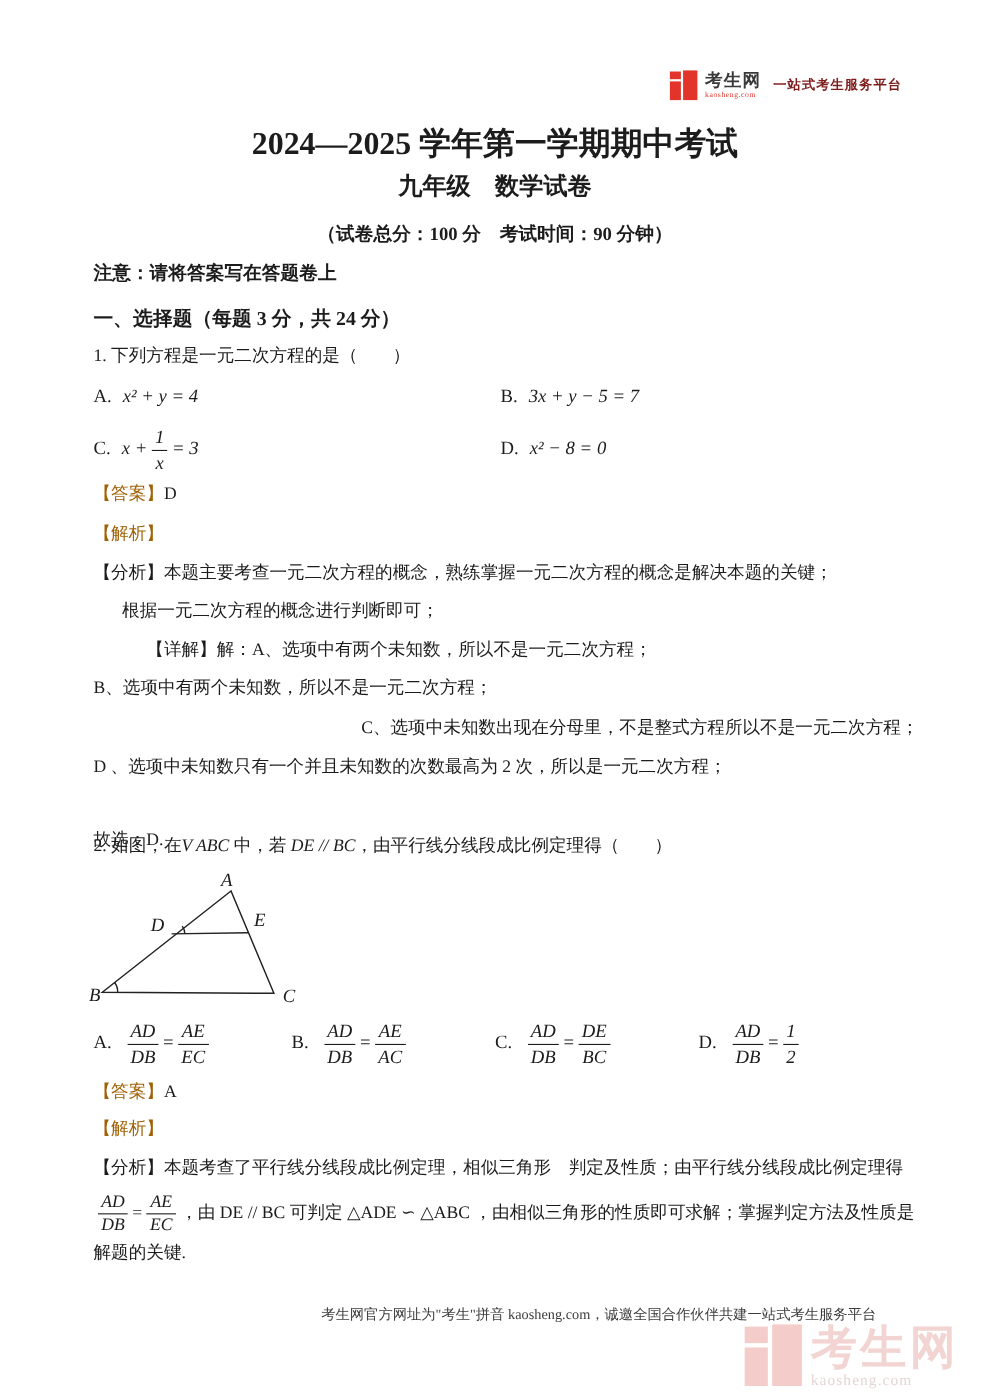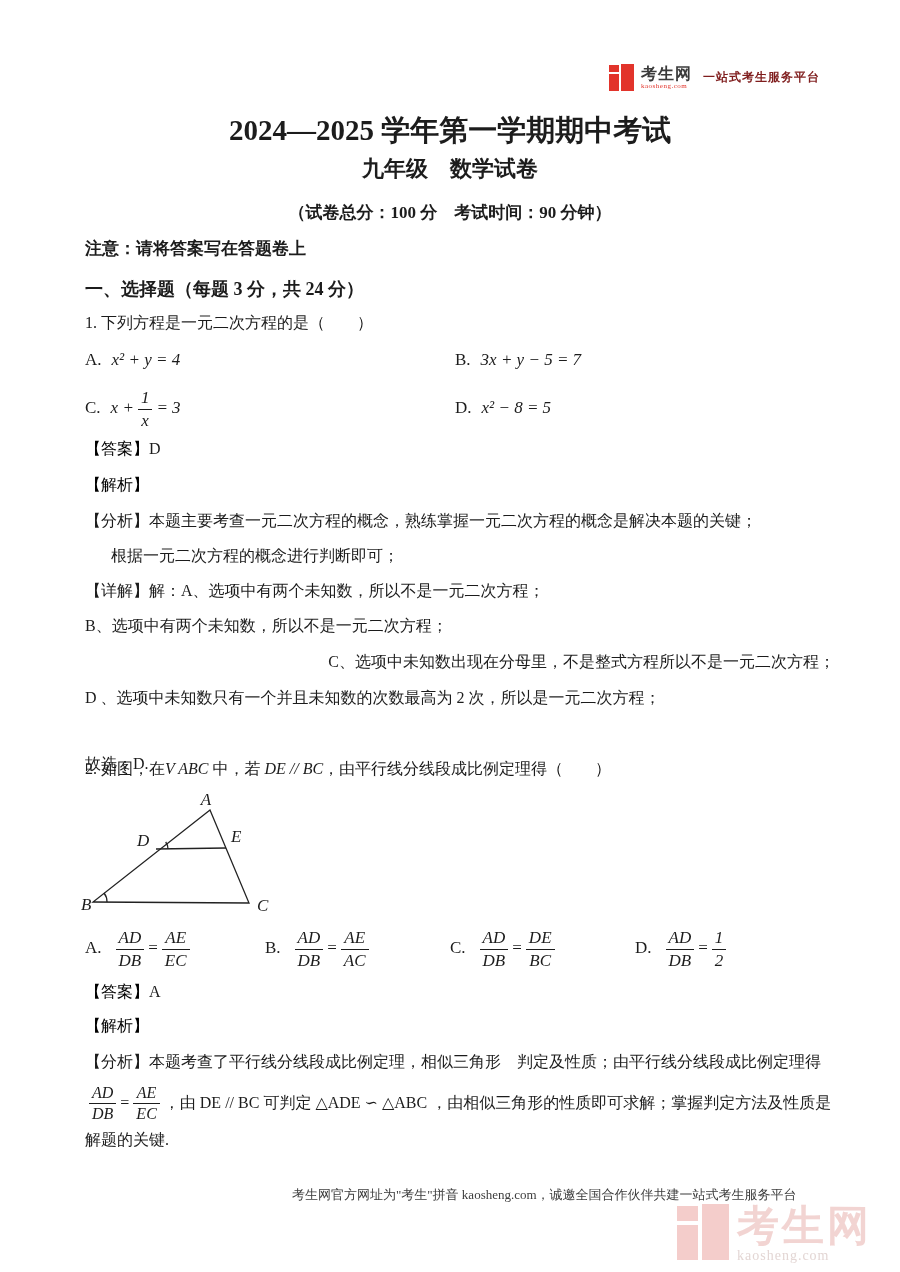--- a/index.html
+++ b/index.html
@@ -6,21 +6,21 @@
   html,body { background:#ffffff; }
   body {
     width:900px; height:1272px; position:relative; overflow:hidden;
     font-family:"Liberation Serif","DejaVu Serif",serif;
     color:#1c1c1c; font-size:16px;
   }
   .abs { position:absolute; }
   .ctr { left:0; width:900px; text-align:center; }
   .b { font-weight:bold; }
   .math { font-style:italic; font-family:"Liberation Serif","DejaVu Serif",serif; }
-  .blue { color:#000000; }
+  .blue { color:#a16207; }
   .frac { display:inline-block; vertical-align:middle; text-align:center; line-height:1.15; margin:0 4px; font-style:italic; }
   .frac .num { display:block; padding:0 3px 1px 3px; border-bottom:1.2px solid #1c1c1c; }
   .frac .den { display:block; padding:1px 3px 0 3px; }
   .optlbl { font-style:normal; margin-right:10px; }
   .optrow { font-size:17px; }
   .bodyline { left:85px; width:750px; line-height:1.5; }
   
   .logo { top:64px; right:80px; display:flex; align-items:center; gap:7px; }
   .logo-mark { position:relative; width:25px; height:27px; flex:none; }
   .logo-mark .blk { position:absolute; background:#E2342B; }
@@ -74,31 +74,31 @@
   <div class="abs optrow" style="left:85px; top:350px;">
     <span class="optlbl">A.</span><span class="math">x² + y = 4</span>
   </div>
   <div class="abs optrow" style="left:455px; top:350px;">
     <span class="optlbl">B.</span><span class="math">3x + y − 5 = 7</span>
   </div>
   <div class="abs optrow" style="left:85px; top:388px;">
     <span class="optlbl">C.</span><span class="math">x +</span><span class="frac"><span class="num">1</span><span class="den">x</span></span><span class="math">= 3</span>
   </div>
   <div class="abs optrow" style="left:455px; top:398px;">
-    <span class="optlbl">D.</span><span class="math">x² − 8 = 5</span>
+    <span class="optlbl">D.</span><span class="math">x² − 8 = 0</span>
   </div>
 
   <div class="abs" style="left:85px; top:439px;">
     <span class="blue">【答案】</span><span>D</span>
   </div>
   <div class="abs blue" style="left:85px; top:475px;">【解析】</div>
 
   <div class="abs bodyline" style="top:509px;">【分析】本题主要考查一元二次方程的概念，熟练掌握一元二次方程的概念是解决本题的关键；</div>
   <div class="abs bodyline" style="top:544px;margin-left:26px;">根据一元二次方程的概念进行判断即可；</div>
-  <div class="abs bodyline" style="top:579px;">【详解】解：A、选项中有两个未知数，所以不是一元二次方程；</div>
+  <div class="abs bodyline" style="top:579px;margin-left:48px;">【详解】解：A、选项中有两个未知数，所以不是一元二次方程；</div>
   <div class="abs bodyline" style="top:614px;">B、选项中有两个未知数，所以不是一元二次方程；</div>
   <div class="abs bodyline" style="top:650px;text-align:right;">C、选项中未知数出现在分母里，不是整式方程所以不是一元二次方程；</div>
   <div class="abs bodyline" style="top:686px;">D 、选项中未知数只有一个并且未知数的次数最高为 2 次，所以是一元二次方程；</div>
   <div class="abs bodyline" style="top:752px;">故选：D.</div>
 
   <div class="abs" style="left:85px; top:759px;">
     <span>2. 如图，在</span><span class="math">V ABC</span><span> 中，若 </span><span class="math">DE // BC</span><span>，由平行线分线段成比例定理得（　　）</span>
   </div>
 
   <svg class="abs" style="left:73px; top:792px;" width="270" height="130" viewBox="0 0 270 130">

